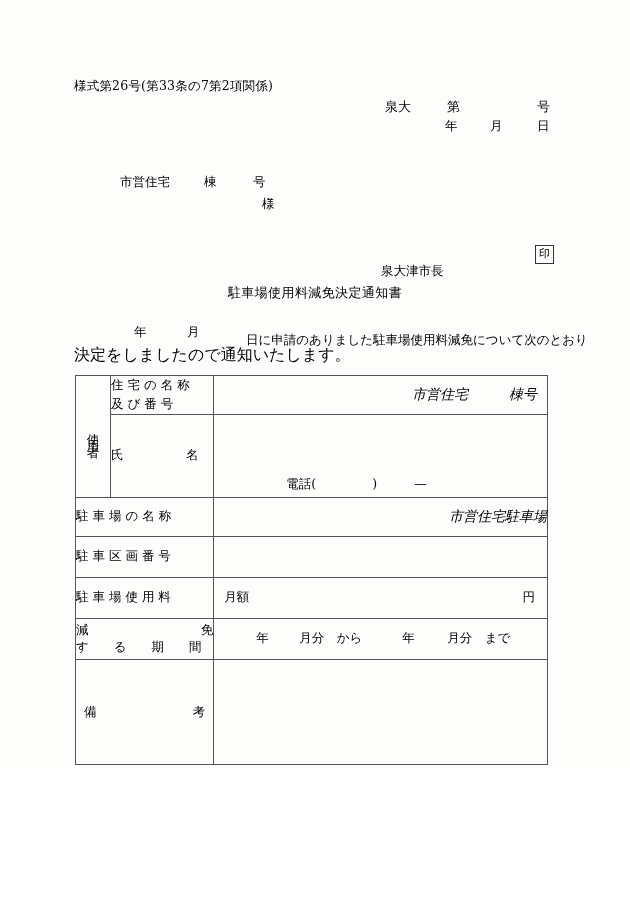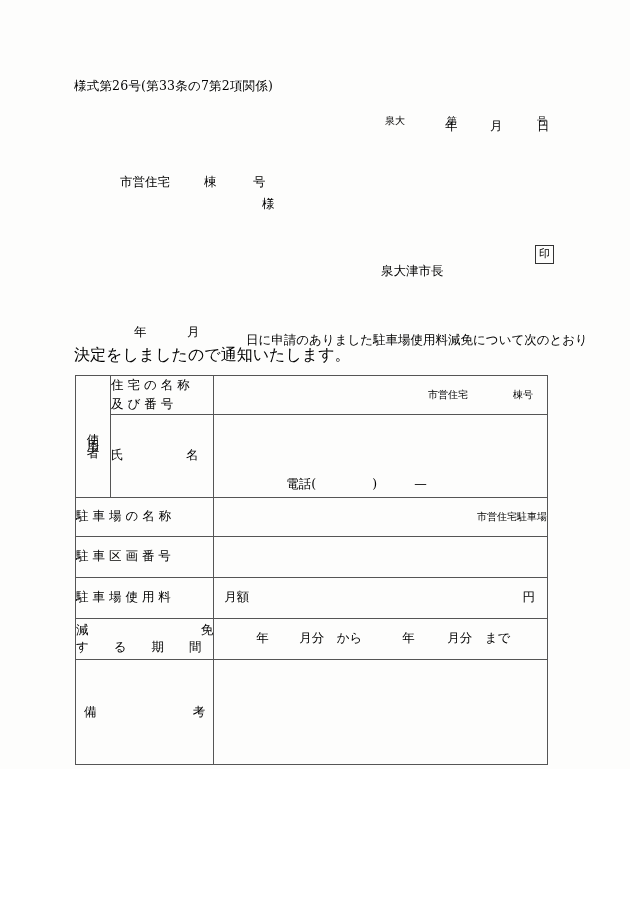--- a/index.html
+++ b/index.html
@@ -25,22 +25,21 @@
   .abs { position: absolute; white-space: pre; }
 
   
   .form-no {
     left: 74px; top: 78px;
     font-size: 12.5px;
     letter-spacing: 0.2px;
   }
   .doc-num-row {
     left: 385px; top: 98px;
-    font-size: 10px;
-    margin-top: 16px;
+    font-size: 13px;
   }
   .doc-date-row {
     left: 445px; top: 118px;
     font-size: 12.5px;
   }
   .num-izumi { position: absolute; left: 0; top: 0; }
   .num-dai   { position: absolute; left: 62px; top: 0; }
   .num-gou   { position: absolute; left: 152px; top: 0; }
   .date-nen  { position: absolute; left: 0; top: 0; }
   .date-gatsu{ position: absolute; left: 45px; top: 0; }
@@ -125,21 +124,22 @@
   .spread {
     display: flex;
     justify-content: space-between;
   }
   .label-cell {
     padding: 6px 8px;
     font-size: 12.5px;
   }
   .val-cell {
     padding: 6px 10px;
-    font-size: 10px;
+    font-size: 14px;
+    font-style: italic;
   }
   .r-house {
     text-align: right;
     padding-right: 12px;
   }
   .house-inline { display: inline-block; }
   .house-inline span { display: inline-block; }
   .hs-name { width: 90px; }
   .hs-tou  { width: 55px; }
   .hs-gou  { width: 24px; text-align: left; }
@@ -209,20 +209,21 @@
     <span class="addr-tou">棟</span>
     <span class="addr-gou">号</span>
     <span class="addr-sama">様</span>
   </div>
 
   <div class="abs issuer">
     <span>泉大津市長</span>
     <span class="seal-box">印</span>
   </div>
 
+  <div class="abs doc-title">駐車場使用料減免決定通知書</div>
 
   <div class="abs body-line1">
     <span class="b-nen">年</span>
     <span class="b-gatsu">月</span>
     <span class="b-rest">日に申請のありました駐車場使用料減免について次のとおり</span>
   </div>
   <div class="abs body-line2">決定をしましたので通知いたします。</div>
 
   <table class="tbl">
     <colgroup>

